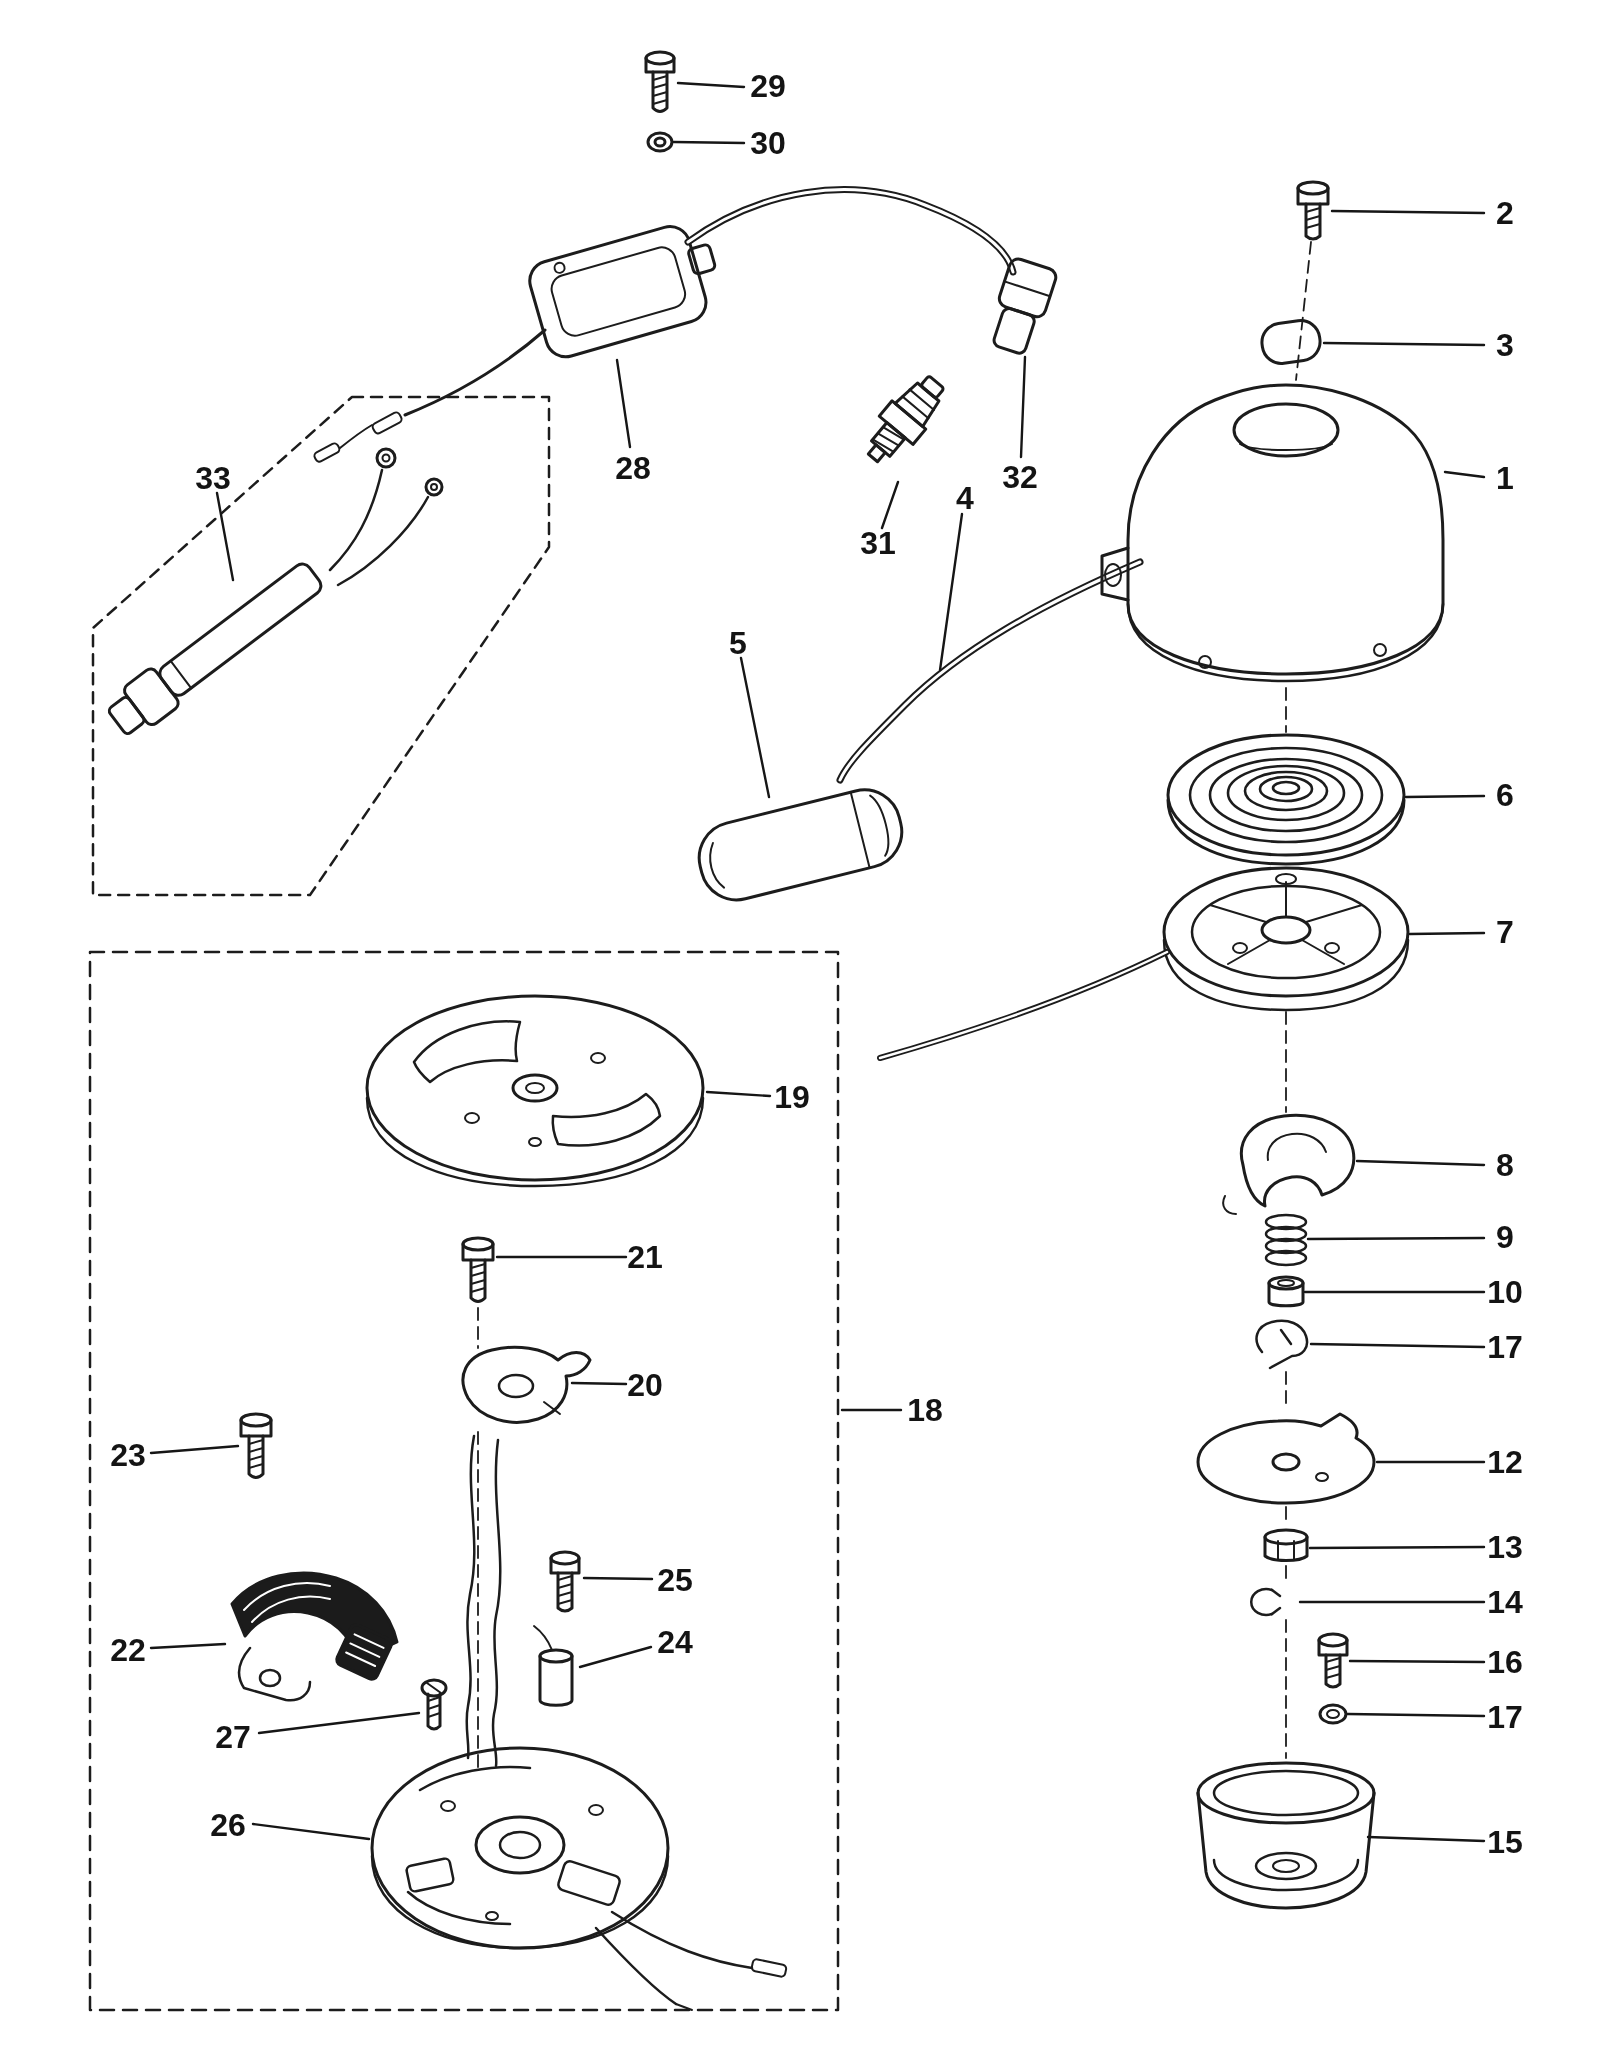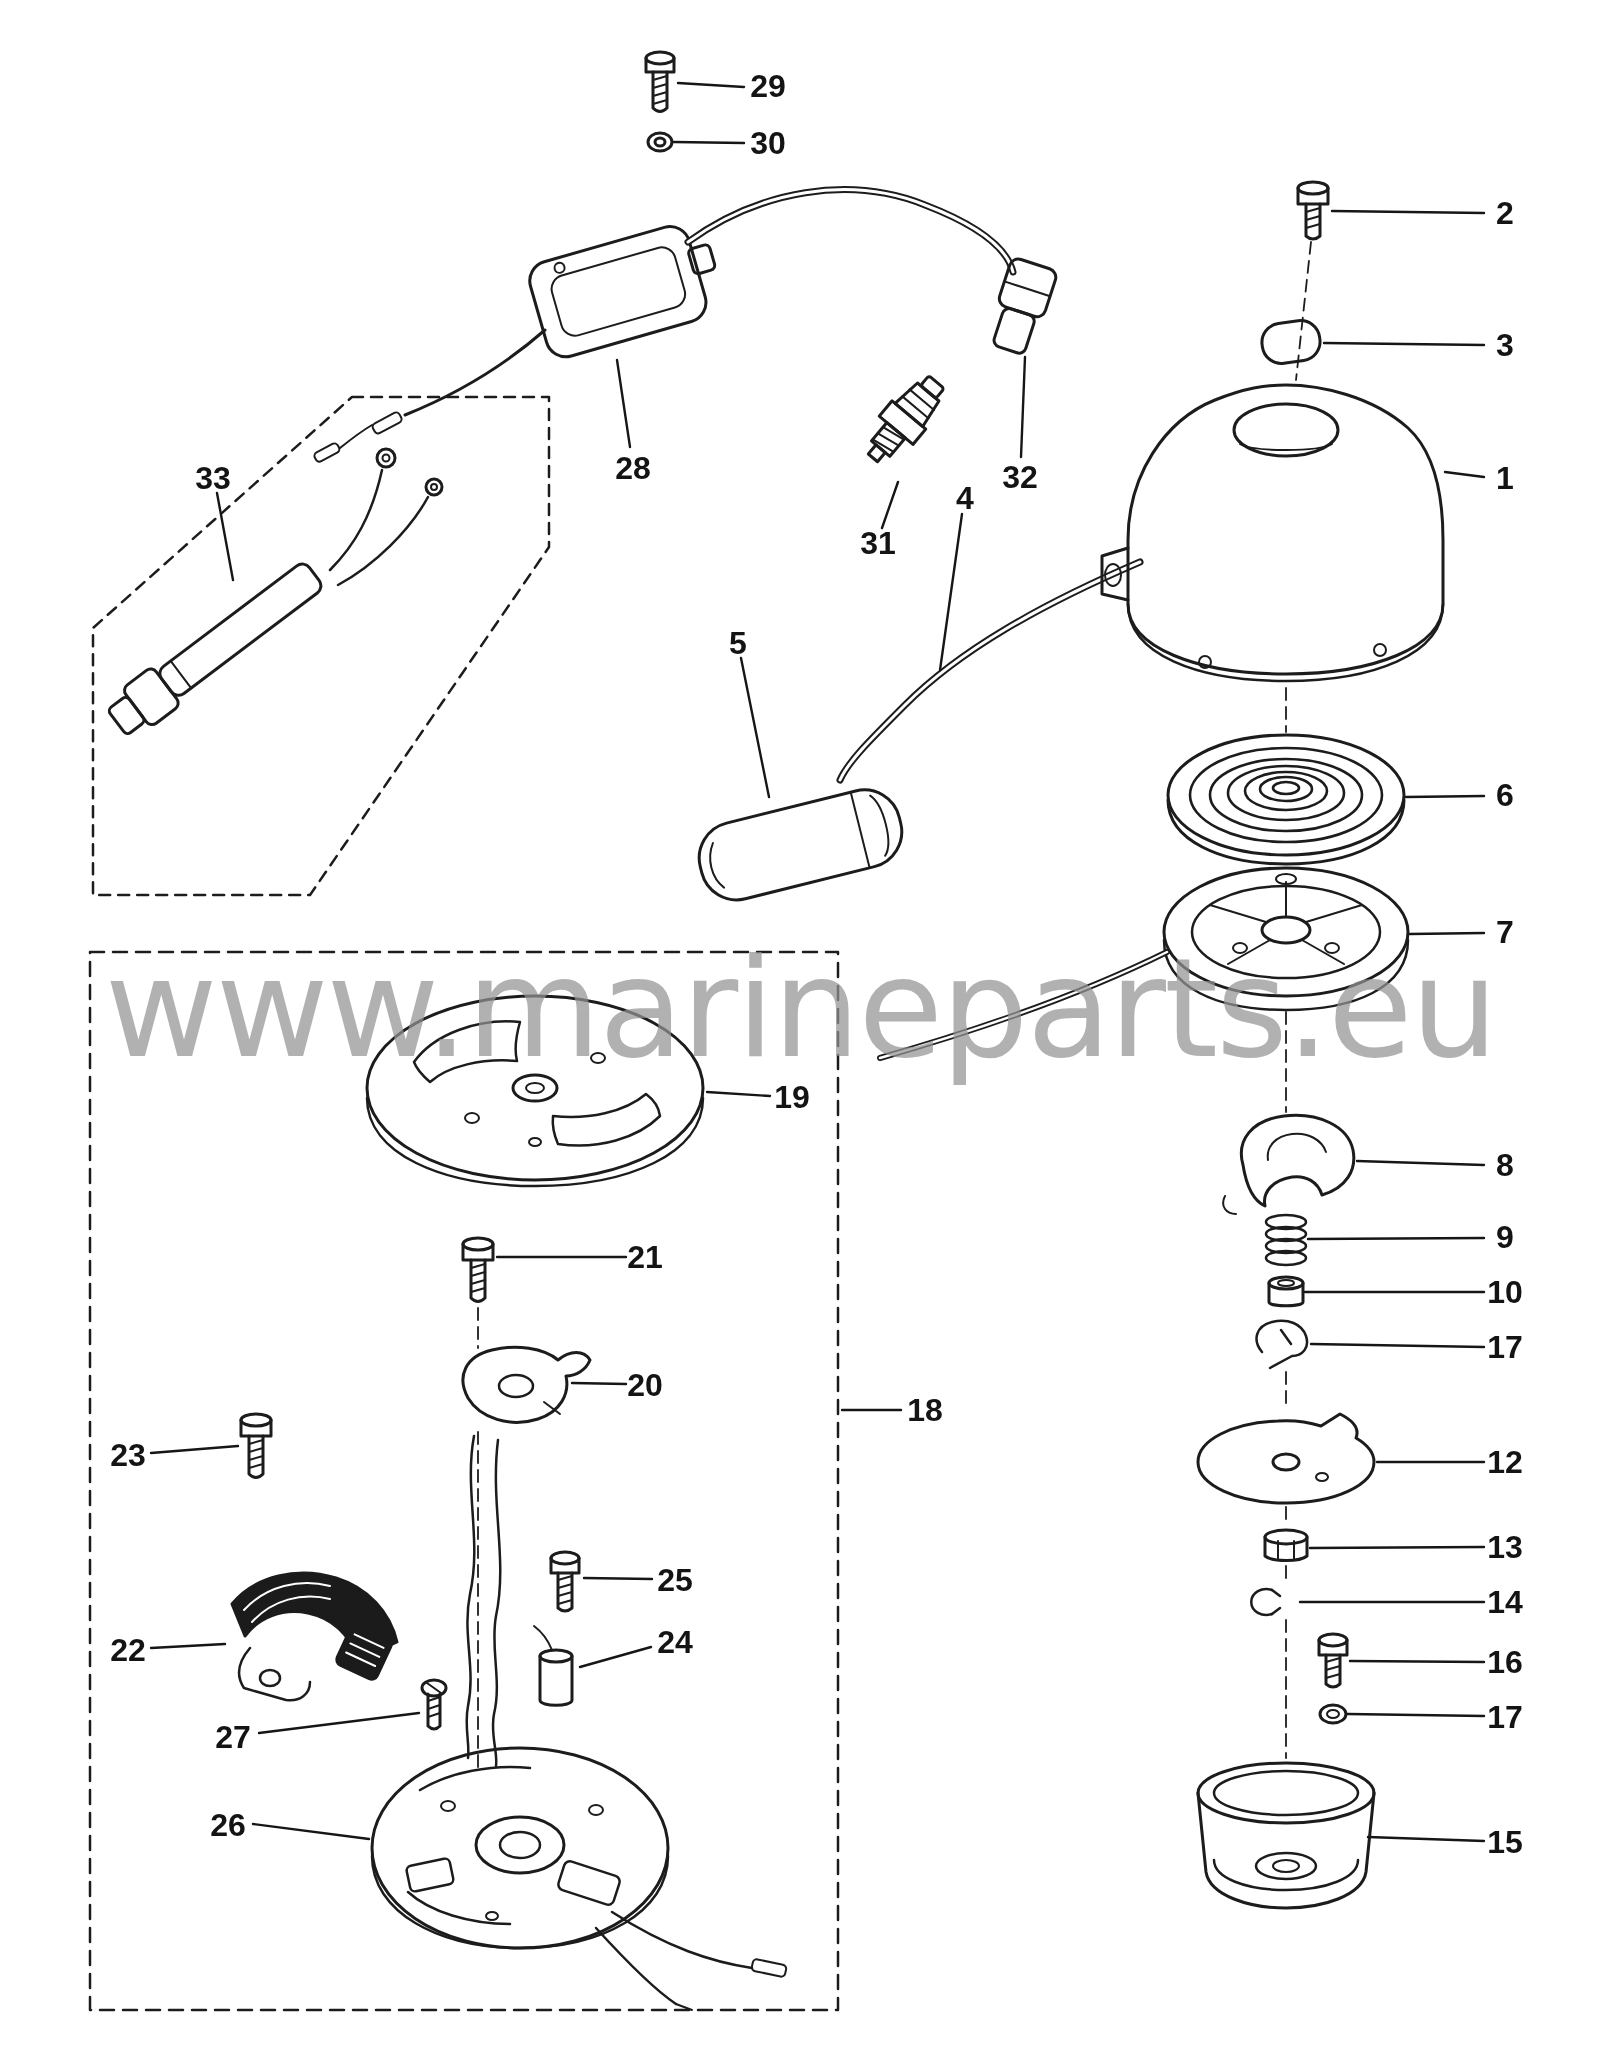--- a/index.html
+++ b/index.html
@@ -387,14 +387,13 @@
     <text class="callout" x="1505" y="1717">17</text>
     <text class="callout" x="675" y="1580">25</text>
     <text class="callout" x="675" y="1642">24</text>
     <text class="callout" x="128" y="1650">22</text>
     <text class="callout" x="233" y="1737">27</text>
     <text class="callout" x="228" y="1825">26</text>
     <text class="callout" x="1505" y="1842">15</text>
   </g>
 </svg>
 
-<div class="watermark">www.marineparts.eu</div>
 </div>
 
 </body></html>

